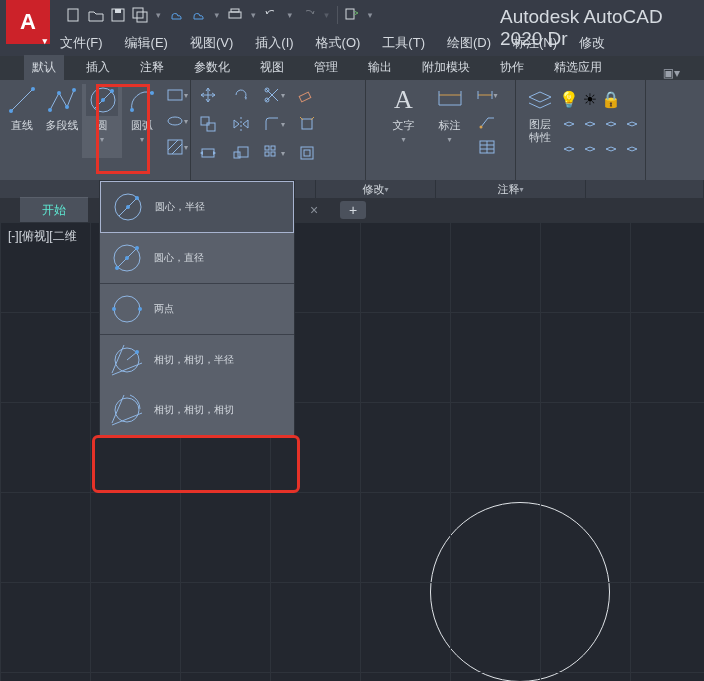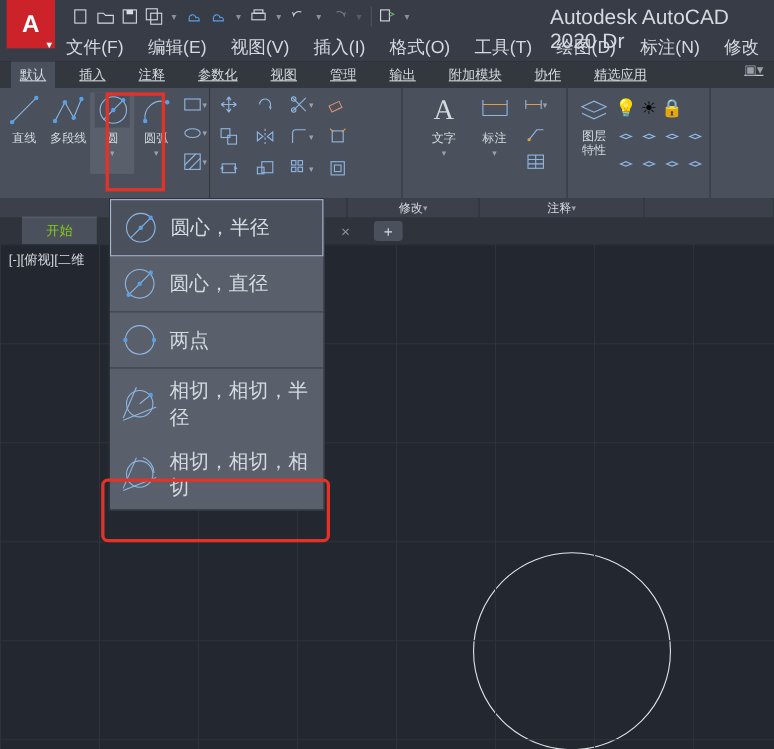--- a/index.html
+++ b/index.html
@@ -5,50 +5,50 @@
 * { margin: 0; padding: 0; box-sizing: border-box; font-family: "Microsoft YaHei", sans-serif; }
 body { width: 704px; height: 681px; background: #1e2229; overflow: hidden; }
 
 .qat { height: 30px; background: #373c47; display: flex; align-items: center; padding: 0 6px; gap: 6px; }
 .app-logo { width: 44px; height: 44px; background: #cc2229; display: flex; align-items: center; justify-content: center; color: #fff; font-weight: bold; font-size: 22px; position: relative; top: 7px; margin-right: 10px; }
 .qat-icon { width: 16px; height: 16px; display: flex; align-items: center; justify-content: center; color: #d5dae0; }
 .qat-sep { width: 1px; height: 18px; background: #50555f; }
 .qat-dd { color: #8a909a; font-size: 9px; padding: 0 2px; }
 .app-title { position: absolute; left: 500px; top: 6px; color: #d5dae0; font-size: 19px; }
 
-.menubar { height: 26px; background: #373c47; display: flex; align-items: center; padding-left: 60px; gap: 22px; color: #d5dae0; font-size: 16px; }
-
-.ribbon-tabs { height: 24px; background: #33383f; display: flex; align-items: flex-start; padding: 0 10px; gap: 14px; color: #d5dae0; font-size: 12px; text-decoration: underline; }
+.menubar { height: 26px; background: #373c47; display: flex; align-items: center; padding-left: 60px; gap: 22px; color: #d5dae0; font-size: 13px; }
+
+.ribbon-tabs { height: 24px; background: #33383f; display: flex; align-items: flex-end; padding: 0 24px; gap: 14px; color: #d5dae0; font-size: 12px; }
 .ribbon-tab { padding: 4px 8px; }
 .ribbon-tab.active { background: #4b515c; }
 
 .ribbon { height: 100px; background: #4b515c; display: flex; }
 .panel { border-right: 1px solid #33383f; padding: 4px 6px; display: flex; flex-direction: column; align-items: center; justify-content: space-between; }
 .panel-icons-col { display: flex; flex-direction: column; gap: 4px; }
 .big-btn { width: 40px; display: flex; flex-direction: column; align-items: center; gap: 2px; color: #d5dae0; font-size: 11px; }
 .big-btn .ico { width: 32px; height: 32px; display: flex; align-items: center; justify-content: center; background: #4b515c; }
 .small-btn { width: 22px; height: 22px; display: flex; align-items: center; justify-content: center; }
 .dd { color: #9aa0aa; font-size: 8px; }
 
 .panel-exp { height: 18px; background: #3b404a; display: flex; align-items: center; }
 .panel-exp .seg { height: 100%; display: flex; align-items: center; justify-content: center; color: #d5dae0; font-size: 11px; border-right: 1px solid #2d323a; }
 
 .tabbar { height: 24px; background: #2f333b; display: flex; align-items: center; padding-left: 20px; position: relative; }
-.tab { background: #4b515c; color: #84cc16; font-size: 12px; padding: 4px 22px; border-top: 1px solid #5a606b; }
+.tab { background: #4b515c; color: #5eead4; font-size: 12px; padding: 4px 22px; border-top: 1px solid #5a606b; }
 .tab-close { position: absolute; left: 310px; color: #8a909a; font-size: 14px; }
 .tab-add { position: absolute; left: 340px; width: 26px; height: 18px; background: #4b515c; display: flex; align-items: center; justify-content: center; color: #d5dae0; font-size: 14px; border-radius: 3px; }
 
 .canvas { position: relative; width: 704px; height: 459px; background: #23272f; }
 .vp-label { position: absolute; left: 8px; top: 6px; color: #d5dae0; font-size: 12px; z-index: 1; }
 .grid-v { position: absolute; top: 0; bottom: 0; width: 1px; background: #2e333b; }
 .grid-h { position: absolute; left: 0; right: 0; height: 1px; background: #2e333b; }
 .drawn-circle { position: absolute; width: 180px; height: 180px; border: 1px solid #e0e4e8; border-radius: 50%; left: 430px; top: 280px; }
 
 .dropdown { position: absolute; left: 99px; top: 180px; width: 196px; background: #5a606b; border: 1px solid #2d323a; z-index: 10; }
-.dd-item { display: flex; align-items: center; gap: 10px; padding: 8px 10px; color: #d5dae0; font-size: 18px; }
+.dd-item { display: flex; align-items: center; gap: 10px; padding: 8px 10px; color: #d5dae0; font-size: 10px; }
 .dd-item.active { border: 1px solid #a8b4d0; background: #4b515c; }
 .dd-ico { width: 34px; height: 34px; display: flex; align-items: center; justify-content: center; flex-shrink: 0; }
 .red-overlay { position: absolute; left: 92px; top: 435px; width: 208px; height: 58px; border: 3px solid #e53228; z-index: 20; border-radius: 6px; pointer-events: none; }
 .red-circle { position: absolute; left: 96px; top: 84px; width: 54px; height: 90px; border: 3px solid #e53228; z-index: 20; pointer-events: none; }
 
 svg { display: block; }
 </style>
 </head>
 <body>
 

